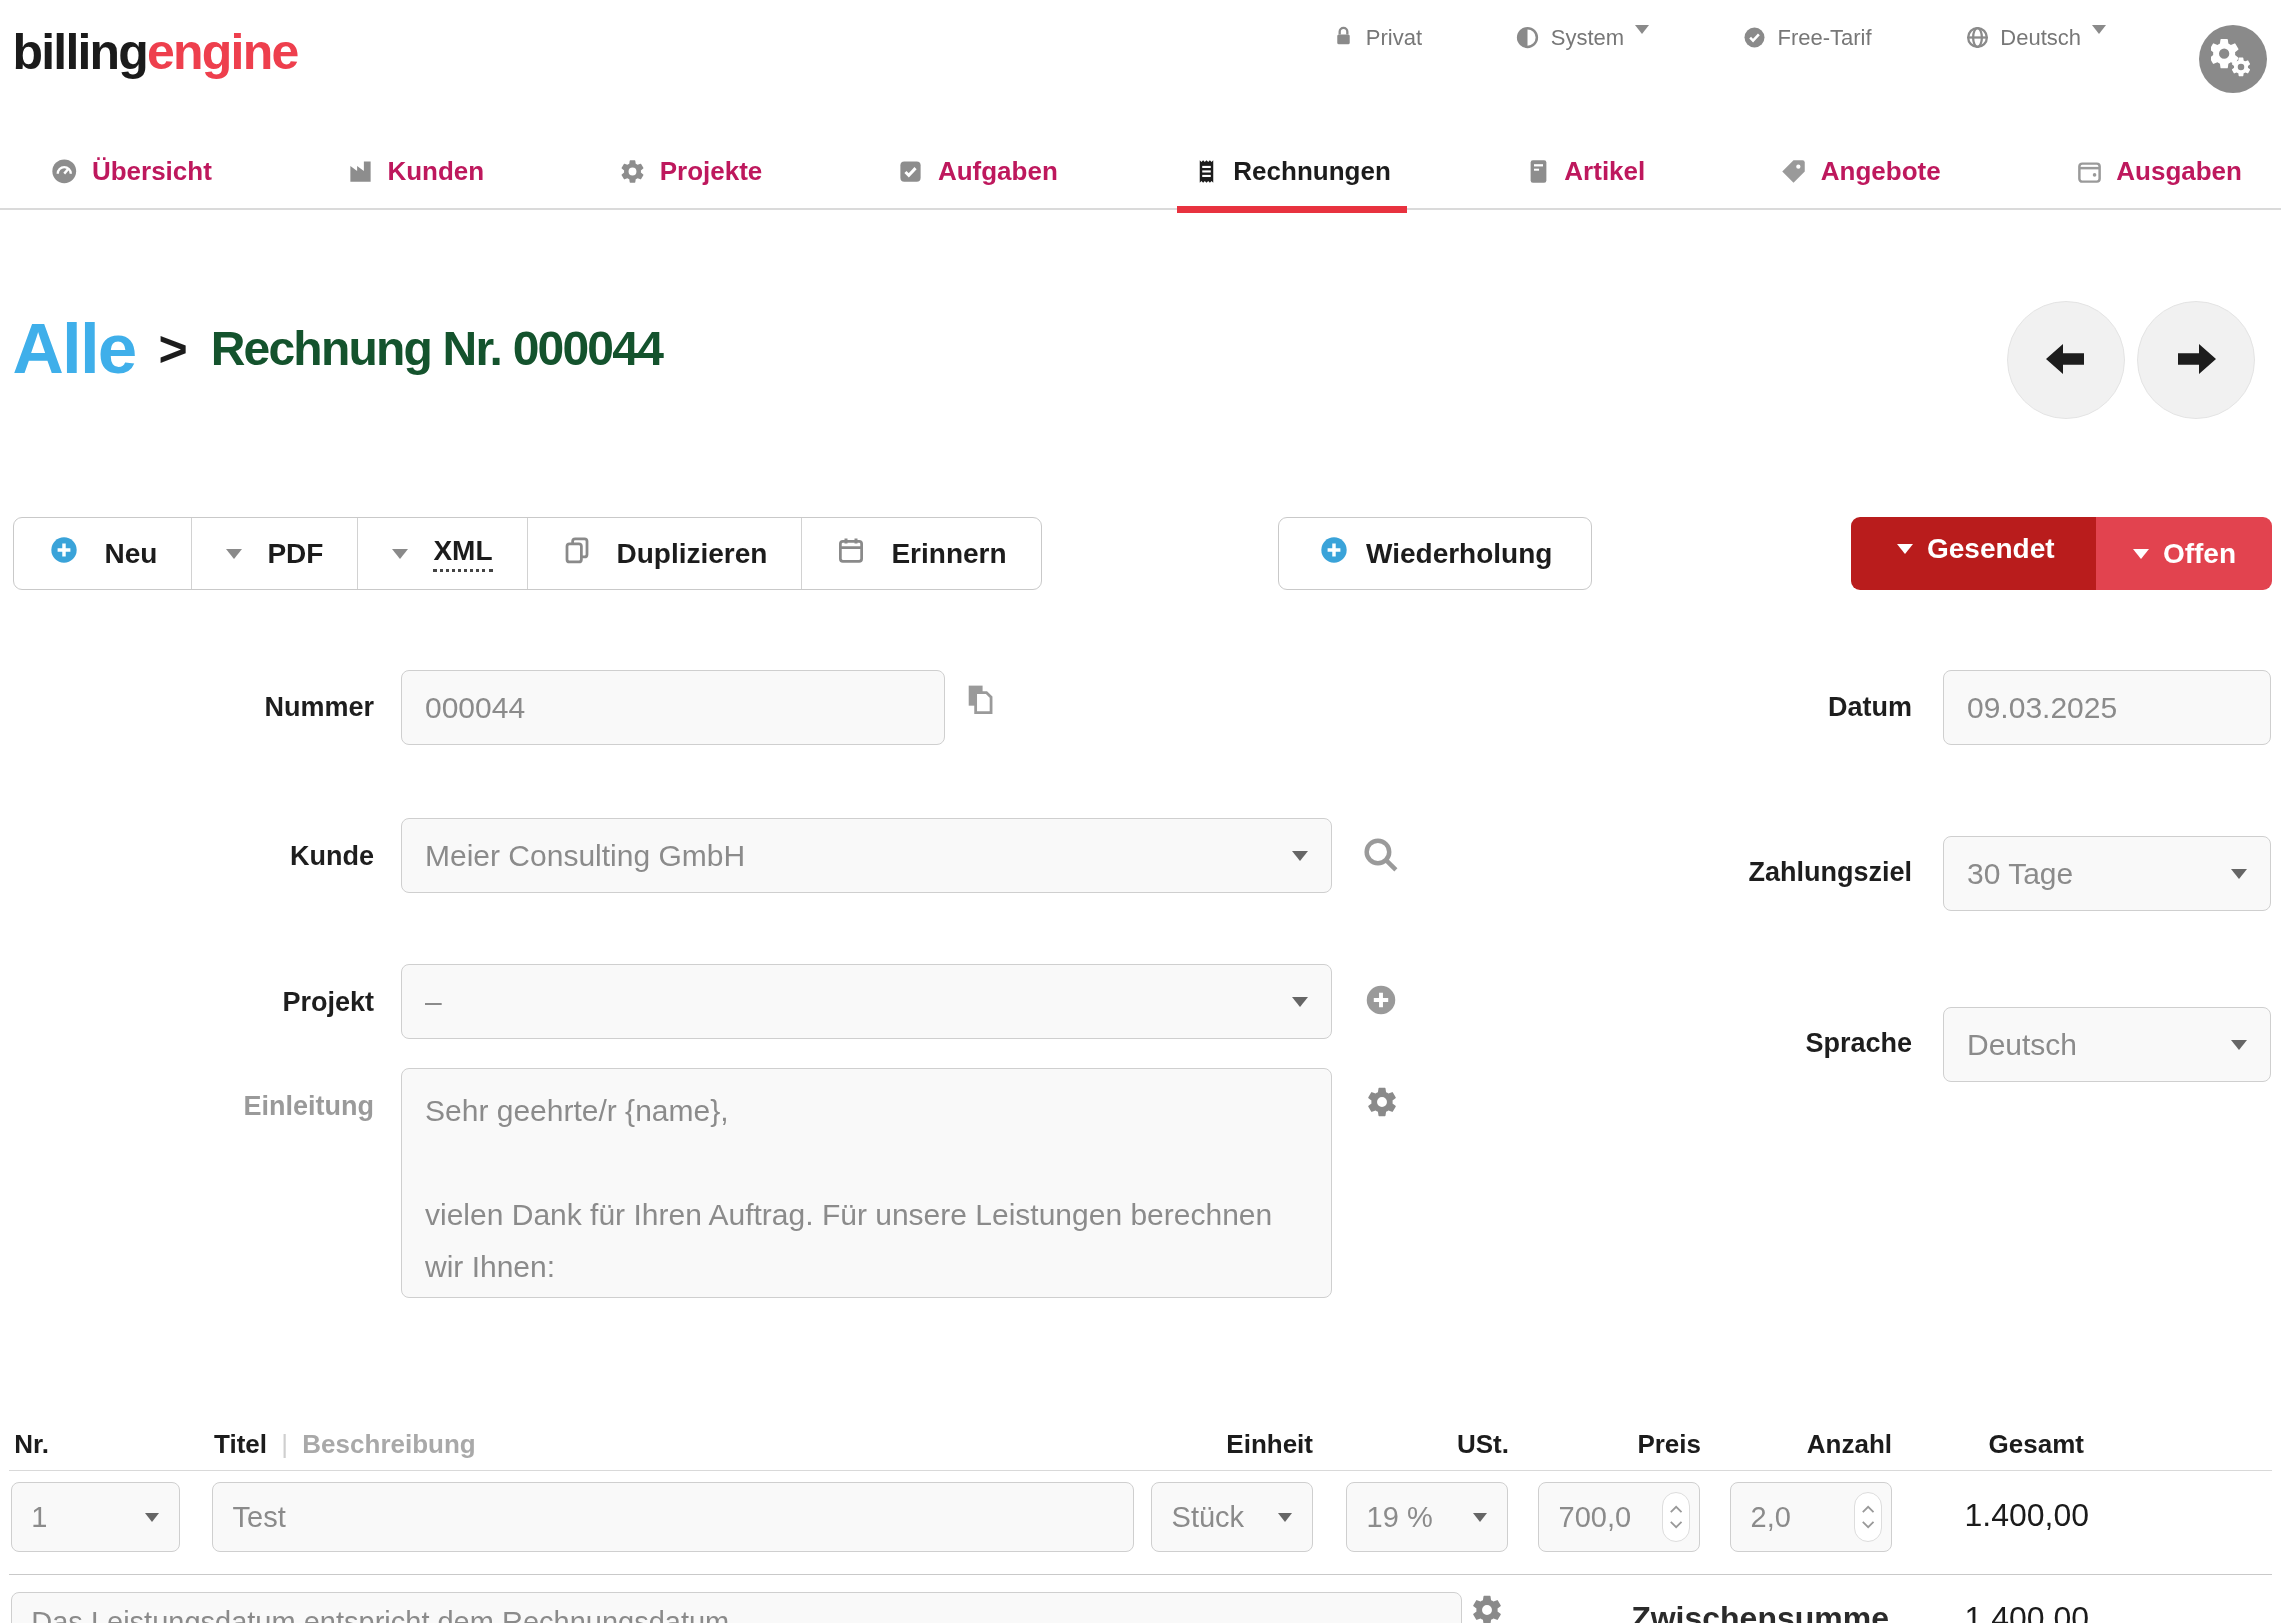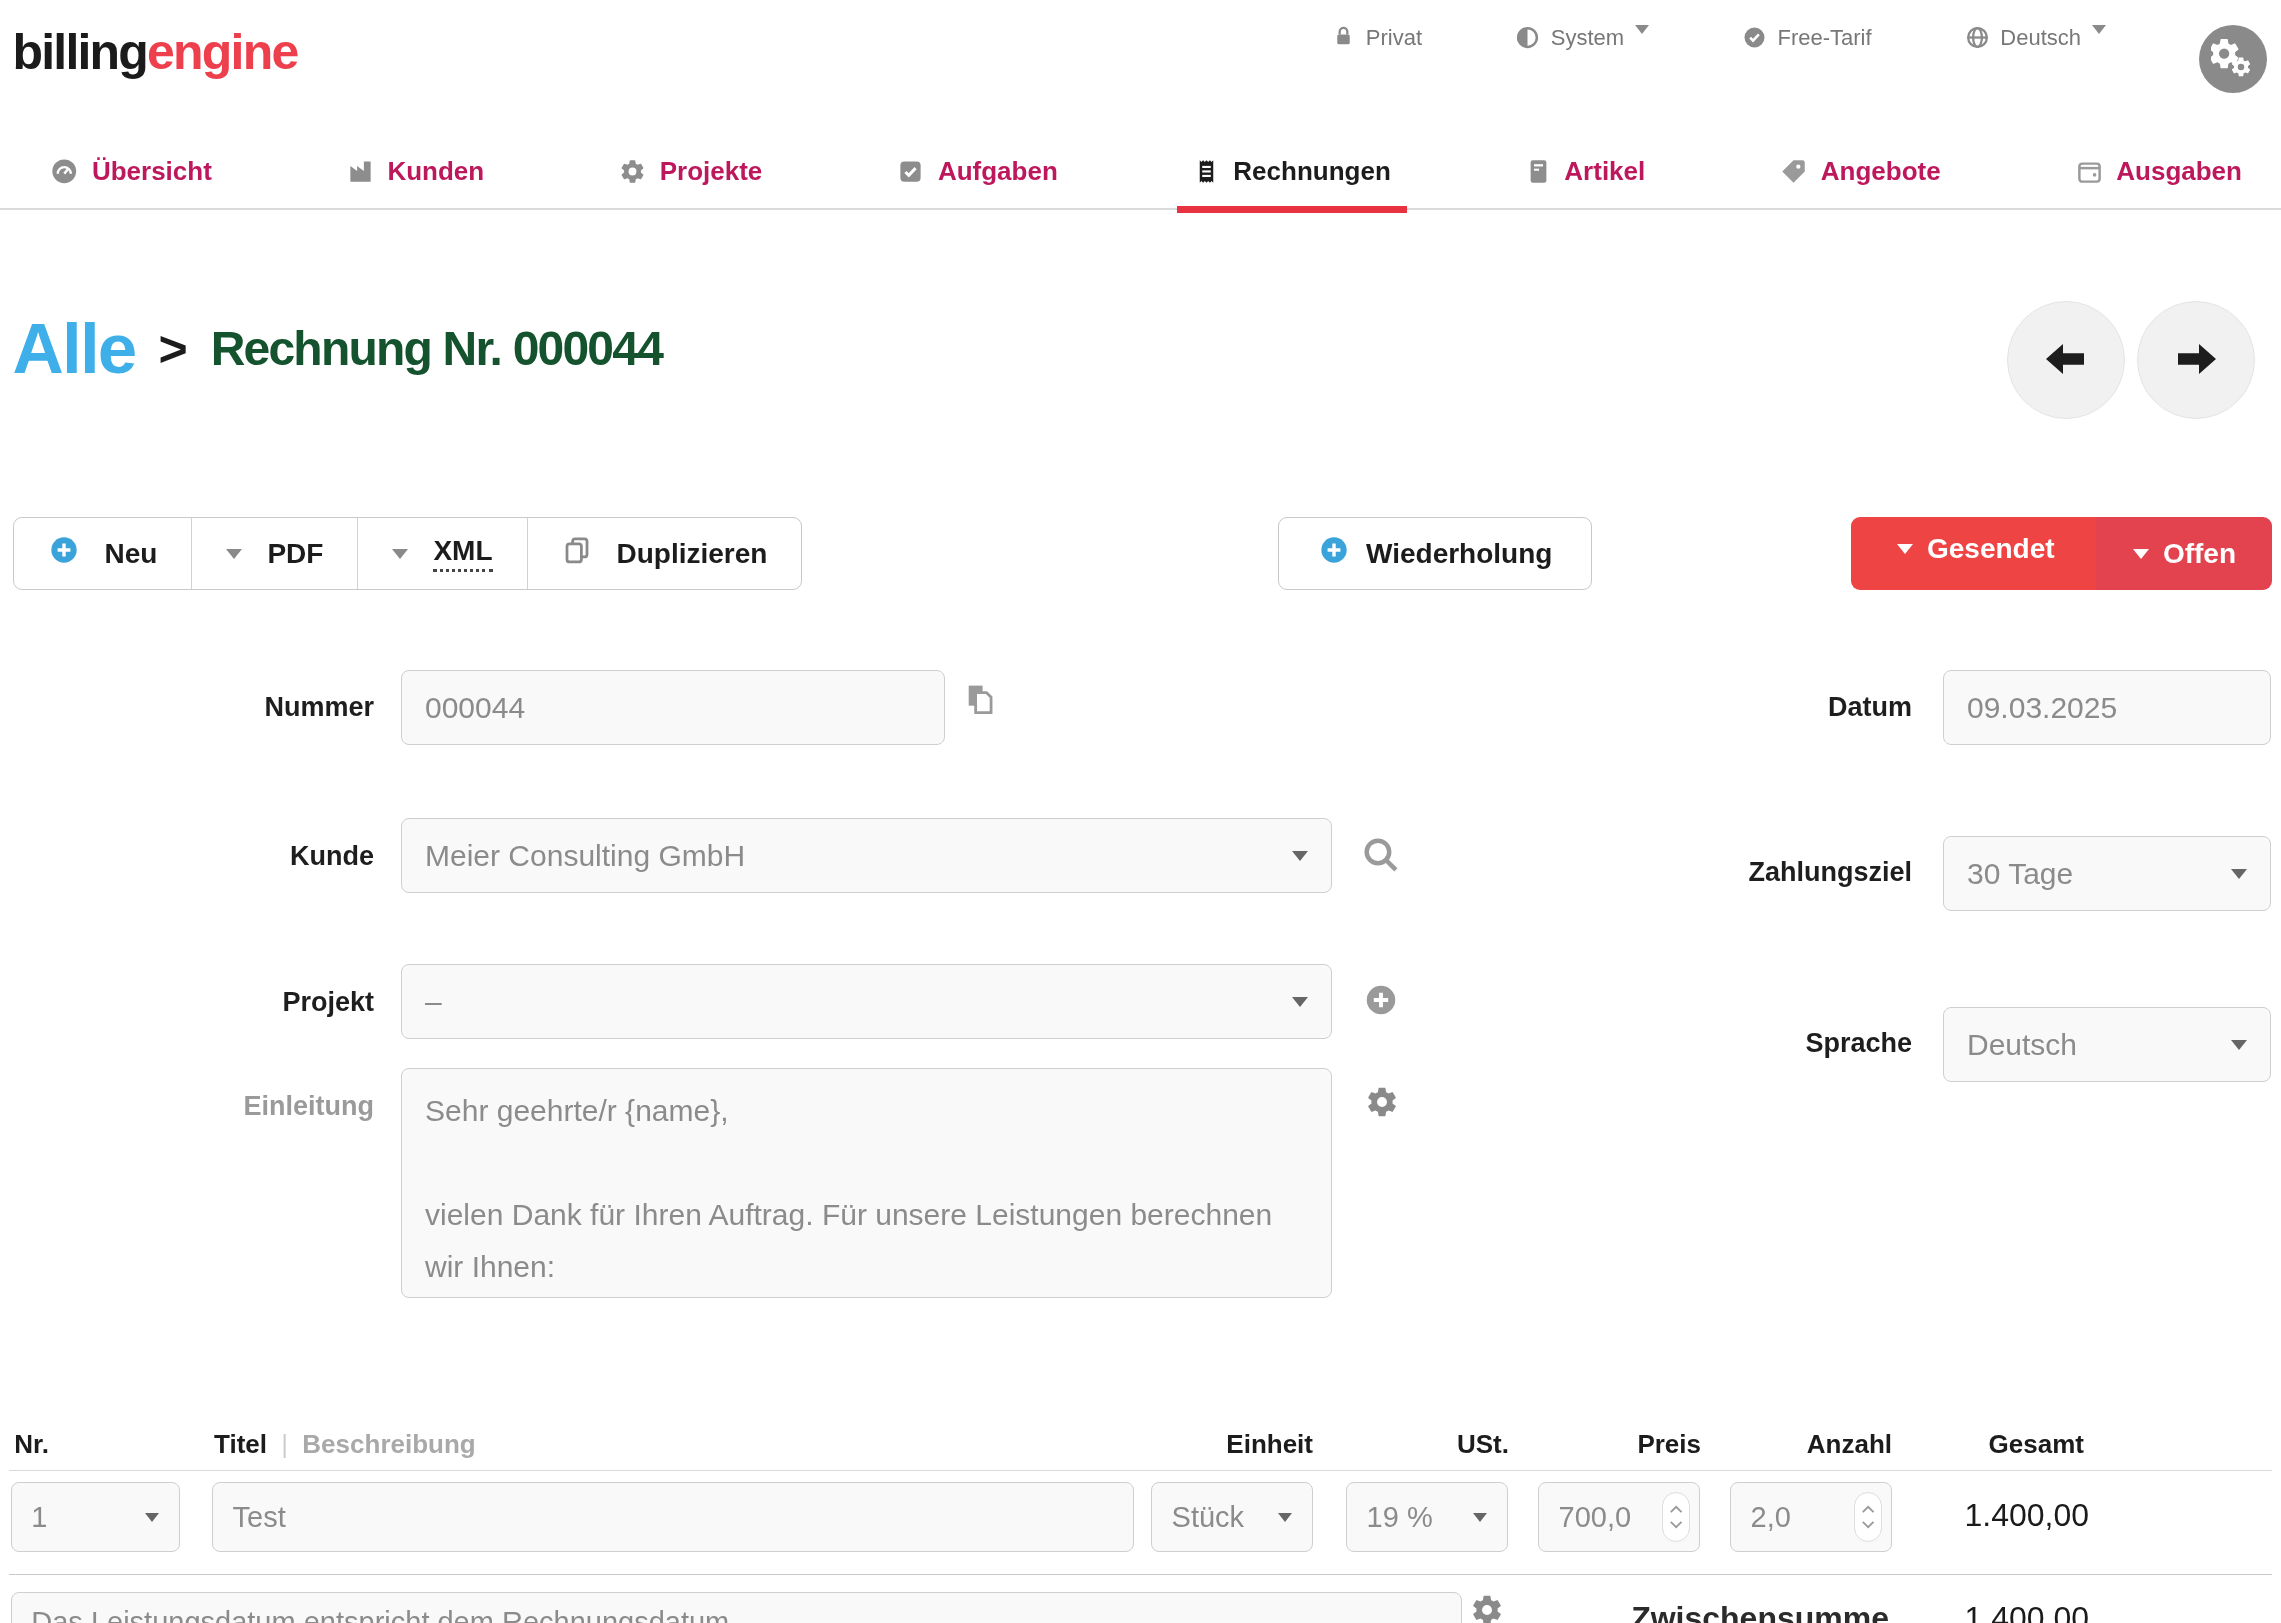--- a/index.html
+++ b/index.html
@@ -44,21 +44,21 @@
                border:1.8px solid #c9c9c9; border-radius:9px; overflow:hidden; }
   .gbtn { display:flex; align-items:center; gap:25px; padding:0 34px; font-size:28px; font-weight:700; color:#1c1c1c;
           border-left:1.8px solid #d2d2d2; cursor:pointer; }
   .gbtn:first-child { border-left:none; }
   .dotted { border-bottom:3.6px dotted #444; padding-bottom:2.7px; }
   .btn-single { position:absolute; left:1278px; top:517px; height:73px; display:flex; align-items:center; gap:16px;
                 padding:0 39px; background:#fff; border:1.8px solid #c9c9c9; border-radius:9px;
                 font-size:28px; font-weight:700; color:#1c1c1c; cursor:pointer; }
   .status-group { position:absolute; right:9px; top:517px; height:73px; display:flex; border-radius:9px; overflow:hidden; }
   .stbtn { display:flex; align-items:center; gap:14.3px; font-size:28px; font-weight:700; color:#fff; cursor:pointer; }
-  .st-yellow { background:#ef4444; padding:0 41px 10px 46px; }
+  .st-yellow { background:#b91c1c; padding:0 41px 10px 46px; }
   .st-red   { background:#e2434f; padding:0 36px 0 37px; }
 
   
   .lblL { position:absolute; left:0; width:374px; text-align:right; font-size:27px; font-weight:700; color:#1e1e1e; }
   .lblR { position:absolute; left:1515px; width:397px; text-align:right; font-size:27px; font-weight:700; color:#1e1e1e; }
   .lbl-gray { color:#9a9a9a; }
   .fld { position:absolute; height:75px; background:#f9f9f9; border:1.8px solid #cfcfcf; border-radius:8px;
          display:flex; align-items:center; padding:0 23px; font-size:30px; color:#8b8b8b; }
   .sel { justify-content:space-between; cursor:pointer; }
   .multiline { height:230px; align-items:flex-start; padding-top:16px; white-space:pre-line; line-height:52px; }
@@ -246,20 +246,28 @@
       <span class="caret"></span>
       <span class="dotted">XML</span>
     </div>
     <div class="gbtn">
       <span><svg width="30" height="30" viewBox="0 0 24 24">
             <rect x="8.5" y="3" width="11.5" height="14.5" rx="2" fill="none" stroke="#8a8a8a" stroke-width="2.2"></rect>
             <rect x="4" y="7" width="11.5" height="14.5" rx="2" fill="#fff" stroke="#8a8a8a" stroke-width="2.2"></rect>
           </svg></span>
       <span>Duplizieren</span>
     </div>
+    <div class="gbtn">
+      <span><svg width="30" height="30" viewBox="0 0 24 24">
+            <rect x="3.5" y="5" width="17" height="16" rx="2" fill="none" stroke="#8a8a8a" stroke-width="2.2"></rect>
+            <path d="M8 2.8v4M16 2.8v4" stroke="#8a8a8a" stroke-width="2.4"></path>
+            <path d="M3.5 10h17" stroke="#8a8a8a" stroke-width="2.2"></path>
+          </svg></span>
+      <span>Erinnern</span>
+    </div>
   </div>
 
   <div class="btn-single">
     <span><svg width="32" height="32" viewBox="0 0 24 24">
           <circle cx="12" cy="12" r="9.5" fill="#3aa3d9"></circle>
           <path d="M12 7.2v9.6M7.2 12h9.6" stroke="#fff" stroke-width="2.6"></path>
         </svg></span>
     <span>Wiederholung</span>
   </div>
 

